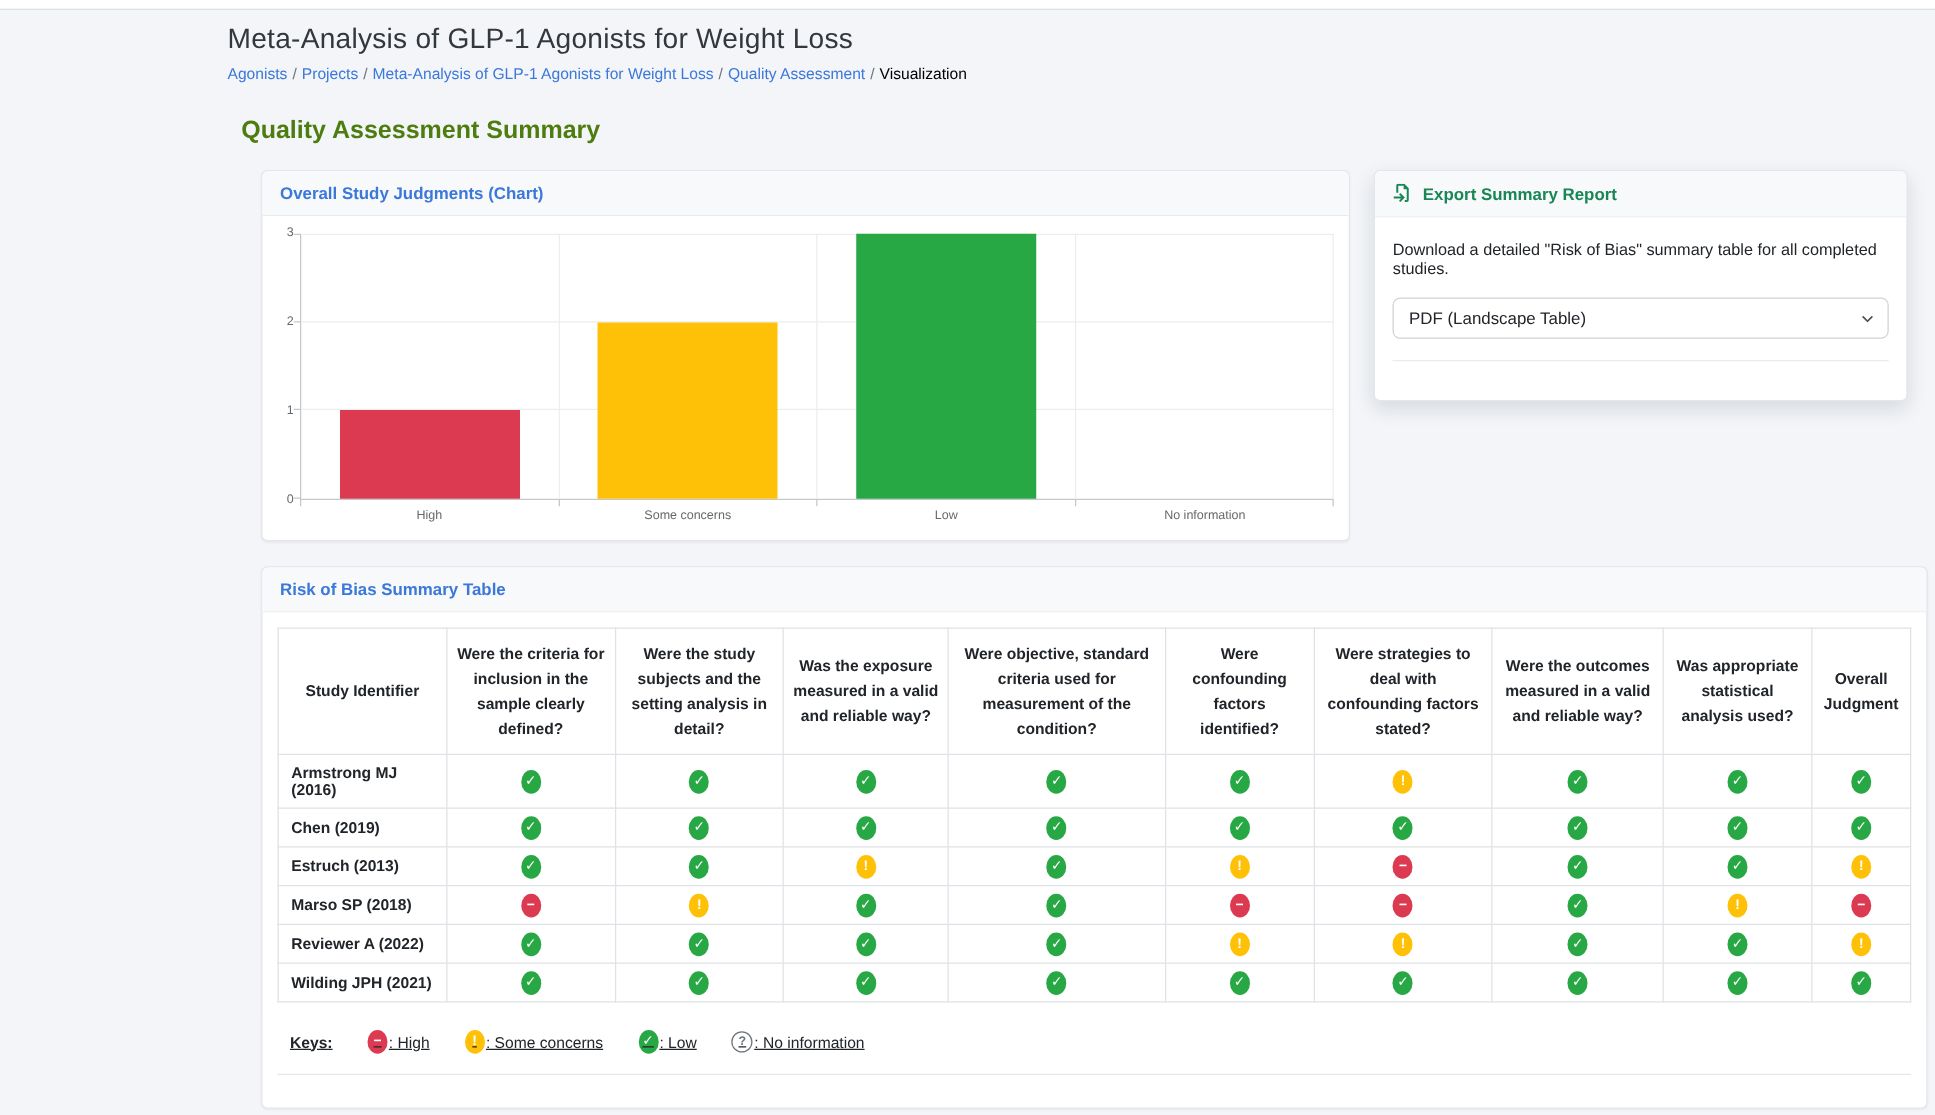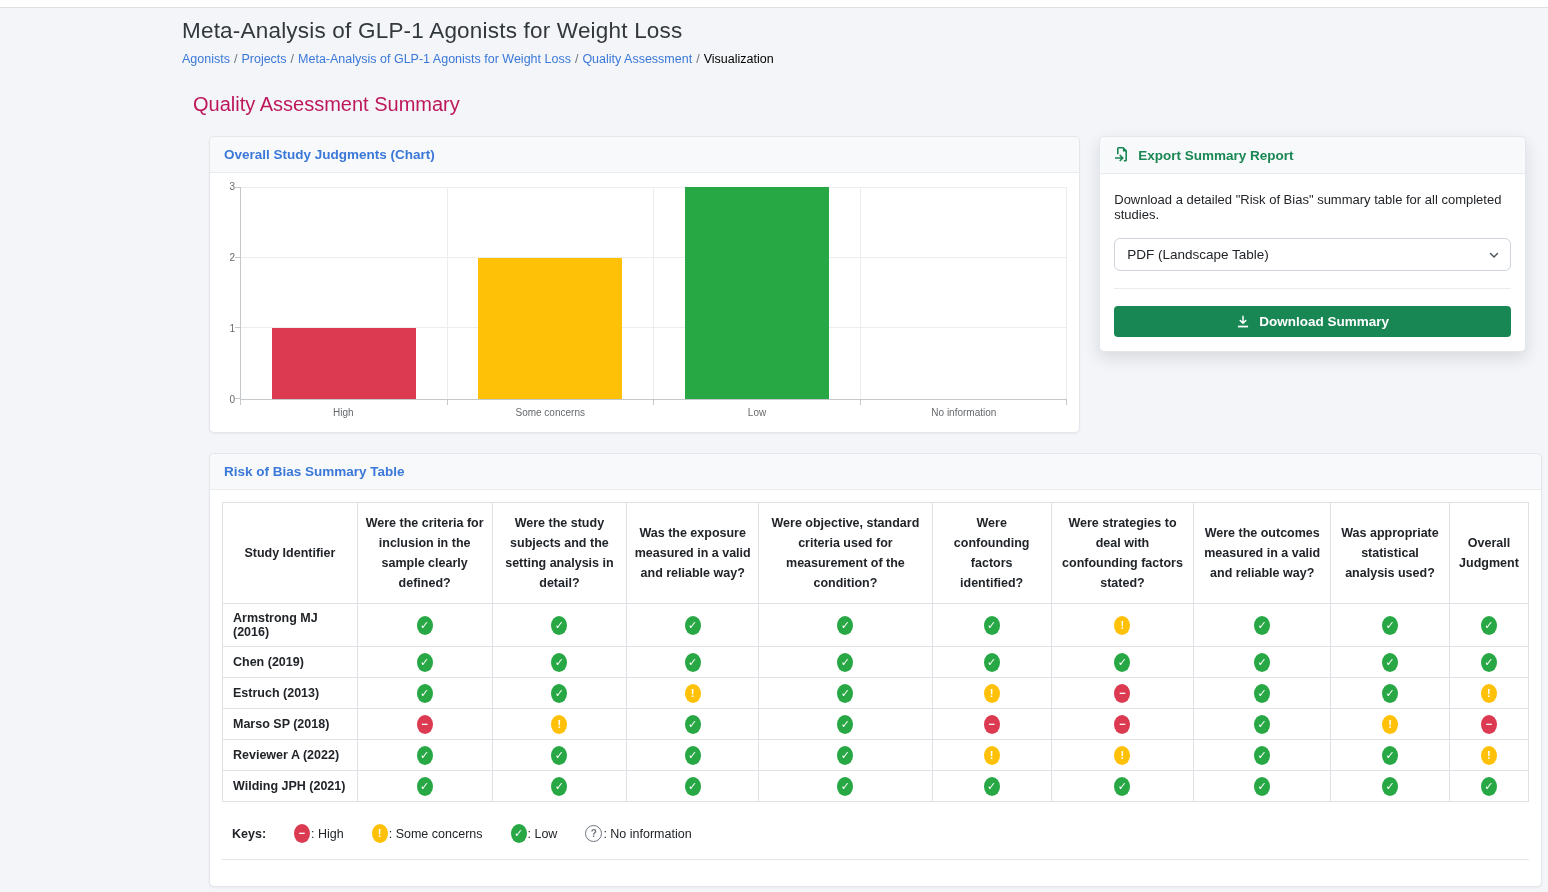--- a/index.html
+++ b/index.html
@@ -19,21 +19,21 @@
     margin-top: 10px;
     font-size: 22.5px; font-weight: 500; color: #33383d; letter-spacing: .2px;
   }
   .breadcrumb { margin-top: 8px; font-size: 12.5px; line-height: 1.2; }
   .bc-link { color: #3b78d9; cursor: pointer; }
   .bc-sep { color: #6c757d; padding: 0 4px; }
   .bc-current { color: #000000; }
 
   .section-heading {
     margin: 26px 0 20px 11px;
-    font-size: 20px; font-weight: 400; color: #be185d;
+    font-size: 20px; font-weight: 700; color: #4d7c0f;
   }
 
   .content { margin-left: 11px; width: 1333px; padding-left: 16px; }
   .row-2col { display: flex; gap: 19px; align-items: flex-start; }
 
   .card {
     background: #fff; border: 1px solid #e3e6ea; border-radius: 5px;
     box-shadow: 0 1px 2px rgba(16,24,40,.05);
   }
   .card-header {
@@ -117,21 +117,21 @@
     color: #fff; font-size: 11px; font-weight: 700; line-height: 1;
   }
   .jicon.noinfo {
     width: 17px; height: 17px; background: #fff;
     border: 1.5px solid #6c757d; color: #6c757d; font-size: 10px;
   }
 
   .keys-row {
     margin-top: 12px; padding: 10px 10px 16px; border-bottom: 1px solid #e4e7ea;
     display: flex; align-items: center; gap: 28px;
-    font-size: 12.5px; color: #212529;
+    font-size: 12.5px; color: #212529; text-decoration: underline;
   }
   .keys-label { font-weight: 700; }
   .key-item { display: flex; align-items: center; gap: 1px; }
 </style>
 </head>
 <body>
 
 <div class="top-strip"></div>
 
 <div class="page">
@@ -206,29 +206,20 @@
             <select class="format-select">
               <option>PDF (Landscape Table)</option>
             </select>
             <span class="select-chevron">
               <svg width="12" height="12" viewBox="0 0 12 12">
                   <path d="M2.5 4.5 L6 8 L9.5 4.5" fill="none" stroke="#495057" stroke-width="1.4" stroke-linecap="round" stroke-linejoin="round"></path>
                 </svg>
             </span>
           </div>
           <hr class="export-divider">
-          <button class="download-btn">
-            <span style="display:flex">
-              <svg width="14" height="14" viewBox="0 0 16 16">
-                <path d="M8 1.5 v7.5 M4.8 6.2 L8 9.4 L11.2 6.2" fill="none" stroke="#fff" stroke-width="1.7" stroke-linecap="round" stroke-linejoin="round"></path>
-                <path d="M2.2 12.2 h11.6 v2 H2.2 z" fill="#fff"></path>
-              </svg>
-            </span>
-            <span>Download Summary</span>
-          </button>
         </div>
       </div>
     </div>
 
     <div class="card table-card">
       <div class="card-header">
         <span>Risk of Bias Summary Table</span>
       </div>
       <div class="table-body">
         <table class="rob" id="robTable">

